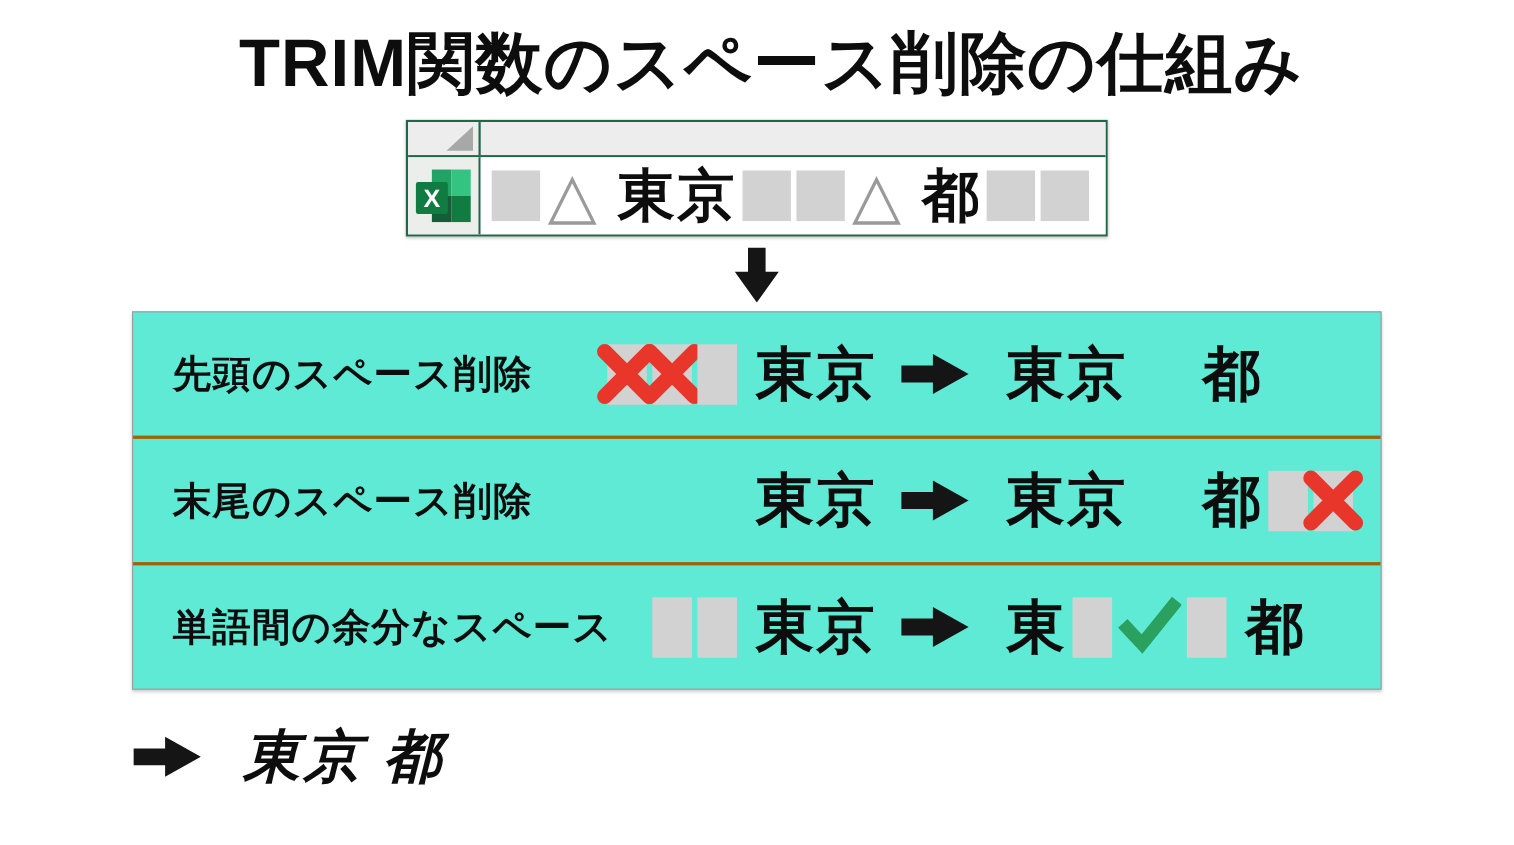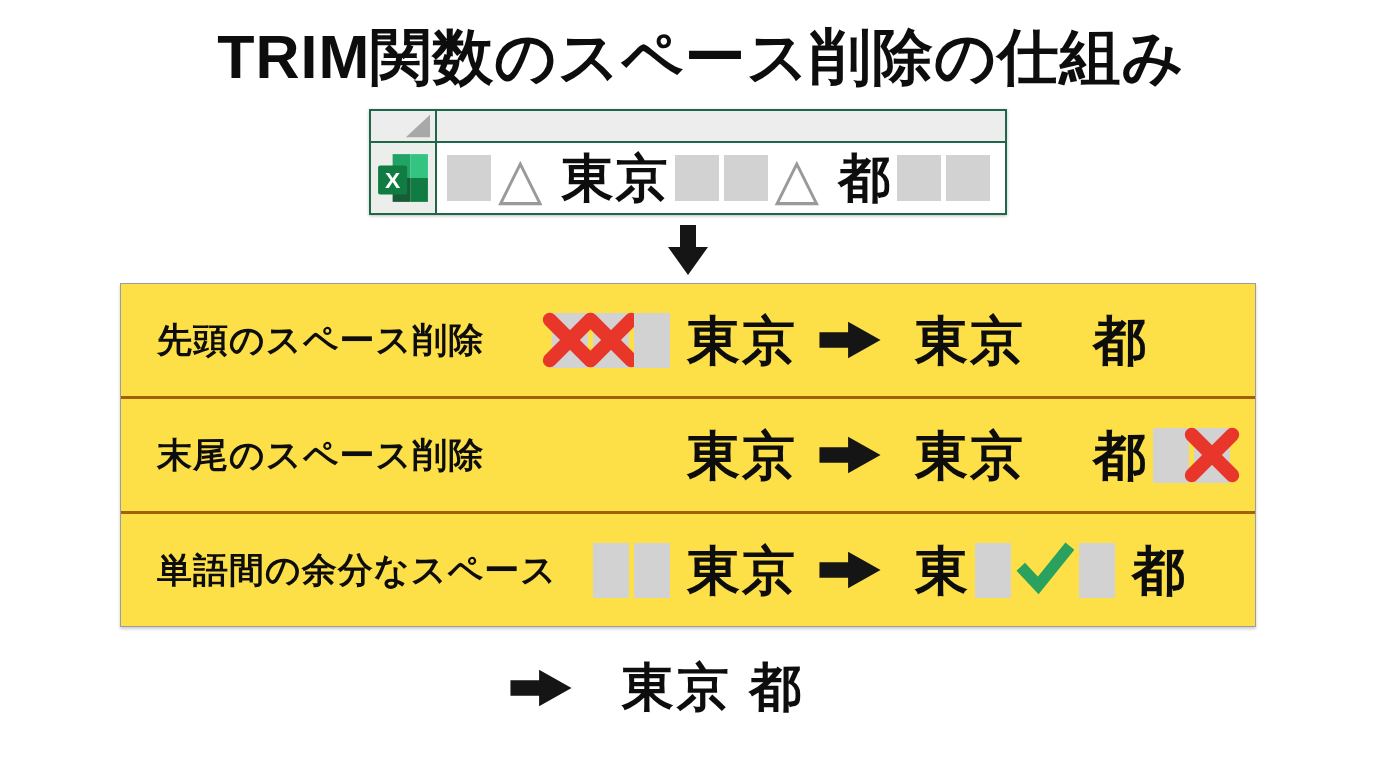--- a/index.html
+++ b/index.html
@@ -100,21 +100,21 @@
 
   
   .down-arrow { display: block; margin: 10px auto 8px; width: 46px; height: 50px; }
   .right-arrow { width: 62px; height: 42px; flex: none; margin-left: 22px; }
 
   
   .rules-table {
     width: 1134px;
     margin: 0 auto;
     border: 1px solid #9c9c9c;
-    background: #fde047;
+    background: #5eead4;
     box-shadow: 0 2px 3px rgba(0,0,0,0.2);
   }
   .rule-row {
     display: flex;
     align-items: center;
     height: 112px;
     padding-left: 36px;
   }
   .rule-row + .rule-row { border-top: 3px solid #a16207; }
   .row-label {
@@ -141,24 +141,25 @@
     gap: 5px;
     flex: none;
   }
 
   
   .final-line {
     width: 1134px;
     margin: 26px auto 0;
     display: flex;
     align-items: center;
-    justify-content: center;
+    justify-content: flex-start;
     padding-right: 62px;
     box-sizing: border-box;
-    gap: 50px;
+    gap: 38px;
+    font-style: italic;
   }
   .final-line .right-arrow { margin-left: 0; }
   .final-text {
     font-size: 52px;
     font-weight: 800;
     letter-spacing: 3px;
     color: #0d0d0d;
     white-space: pre;
   }
 </style>

